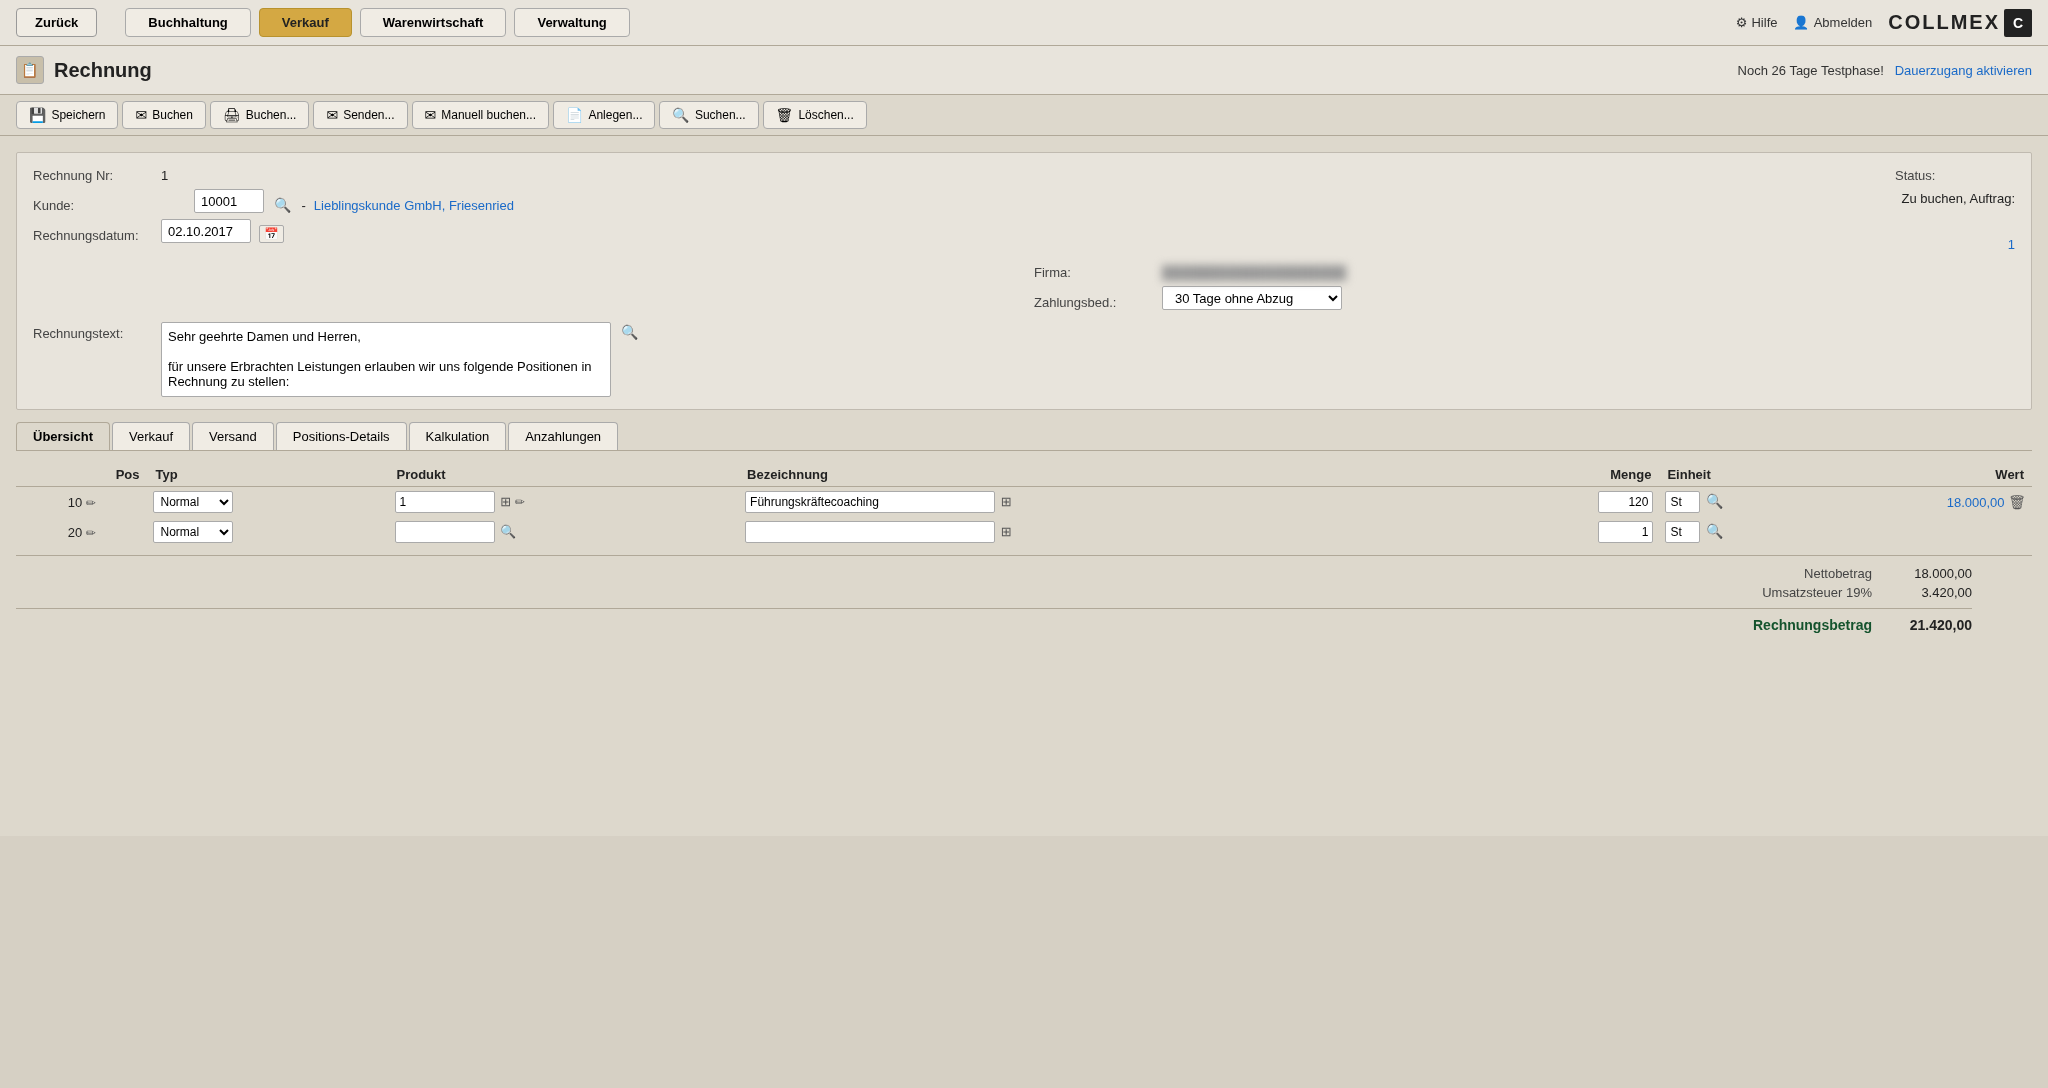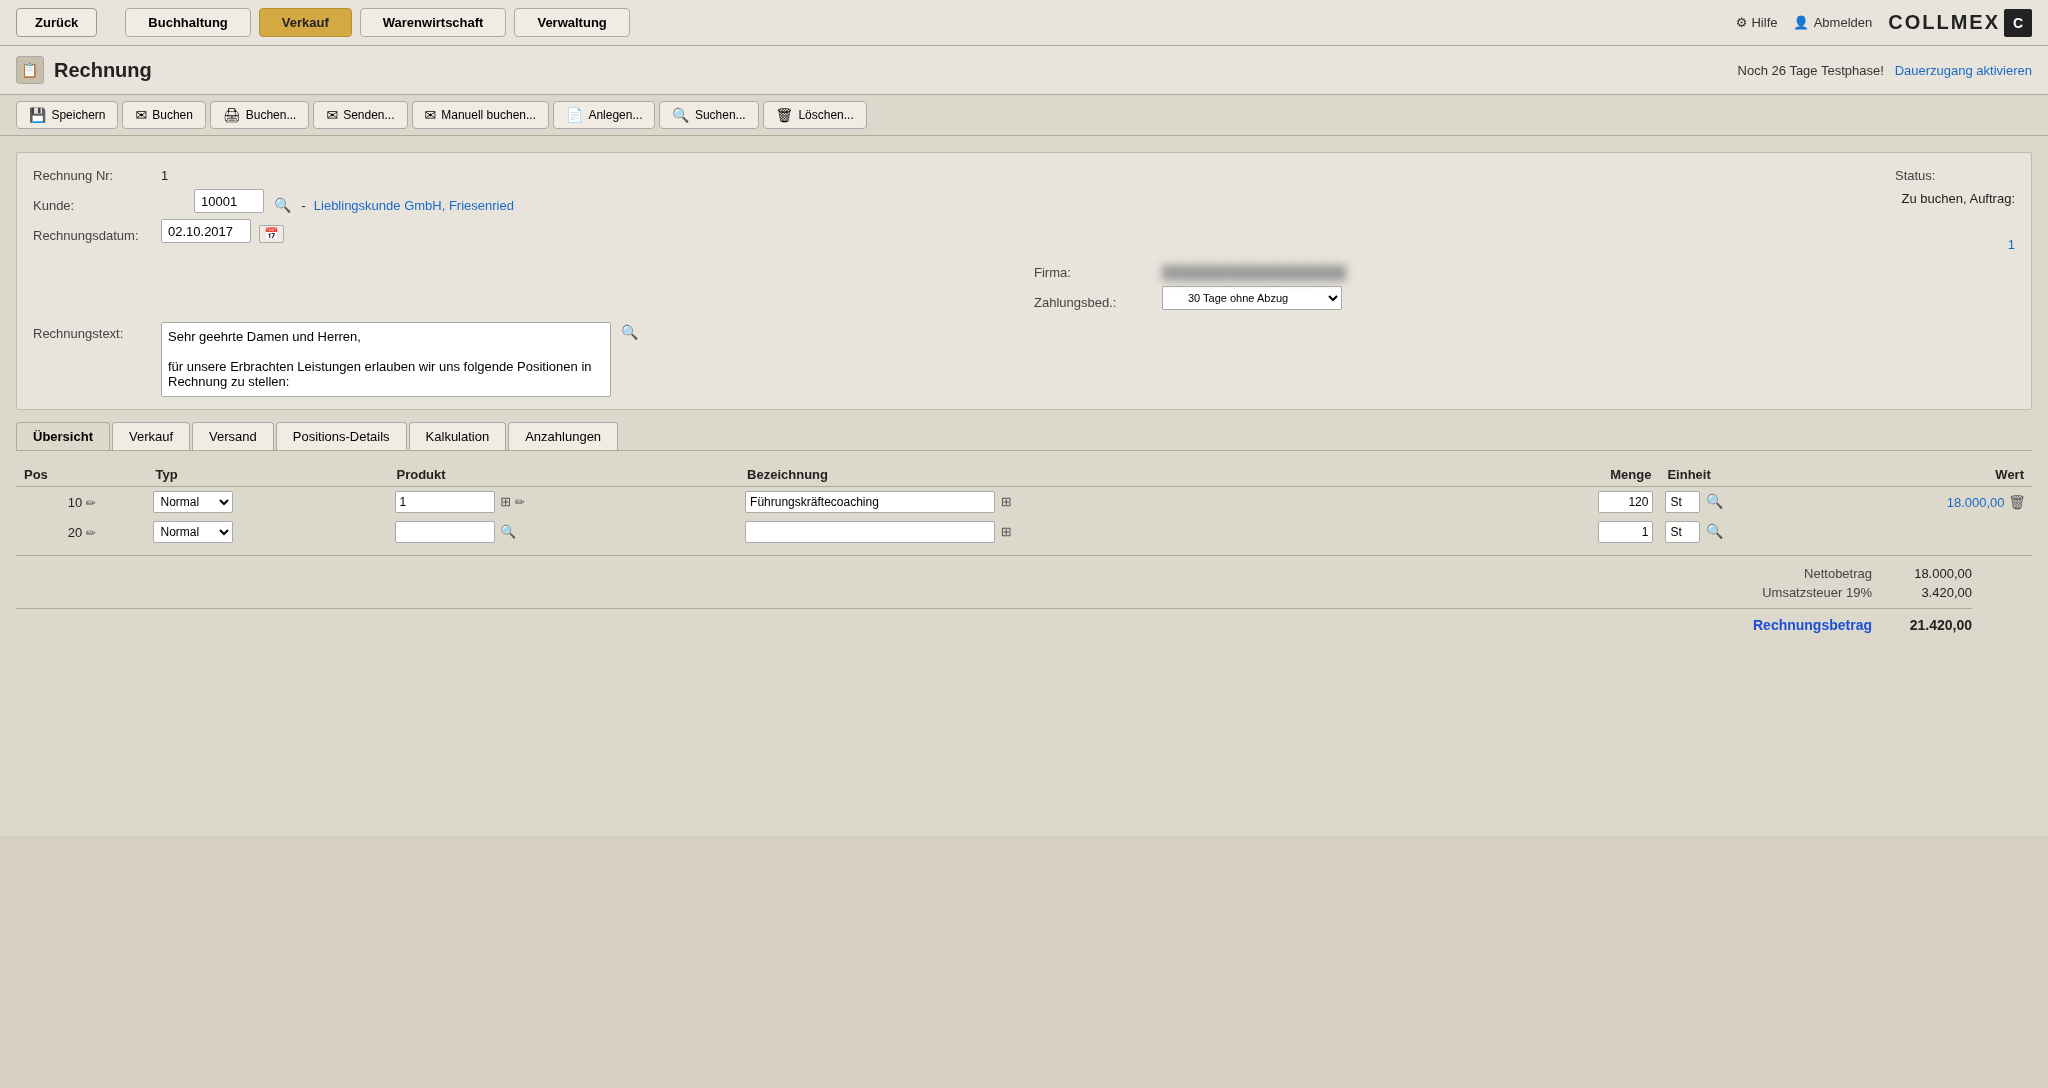--- a/index.html
+++ b/index.html
@@ -156,22 +156,22 @@
       background: white;
       padding: 2px 6px;
       font-size: 13px;
       border-radius: 2px;
       height: 24px;
     }
 
     .form-select {
       border: 1px solid #aaa;
       background: white;
-      padding: 2px 21px;
-      font-size: 11px;
+      padding: 2px 8px;
+      font-size: 13px;
       border-radius: 2px;
       height: 24px;
     }
 
     .link-blue { color: #1a6ac8; text-decoration: none; font-size: 13px; }
 
     .blurred { filter: blur(4px); color: #999; font-size: 13px; }
 
     .search-icon-btn {
       cursor: pointer;
@@ -331,21 +331,21 @@
     .rechnungsbetrag-row {
       display: flex;
       justify-content: flex-end;
       gap: 20px;
       font-size: 14px;
       font-weight: bold;
       padding: 8px 0 2px 0;
       border-top: 1px solid #b0a898;
       margin-top: 6px;
     }
-    .rechnungsbetrag-label { color: #1d4ed8; text-align: right; min-width: 140px; }
+    .rechnungsbetrag-label { color: #14532d; text-align: right; min-width: 140px; }
     .rechnungsbetrag-value { color: #222; text-align: right; min-width: 80px; }
 
     .type-select {
       border: 1px solid #aaa;
       background: white;
       padding: 1px 2px;
       font-size: 12px;
       border-radius: 2px;
       height: 22px;
       width: 80px;
@@ -497,21 +497,21 @@
     <button class="tab-btn">Versand</button>
     <button class="tab-btn">Positions-Details</button>
     <button class="tab-btn">Kalkulation</button>
     <button class="tab-btn">Anzahlungen</button>
   </div>
 
   <div class="table-section">
     <table class="positions-table">
       <thead>
         <tr>
-          <th style="width:60px;">Pos</th>
+          <th style="width:60px;text-align:right;">Pos</th>
           <th style="width:110px;">Typ</th>
           <th style="width:160px;">Produkt</th>
           <th style="width:350px;">Bezeichnung</th>
           <th style="width:70px; text-align:right;">Menge</th>
           <th style="width:70px;">Einheit</th>
           <th style="width:100px; text-align:right;">Wert</th>
         </tr>
       </thead>
       <tbody>
 

